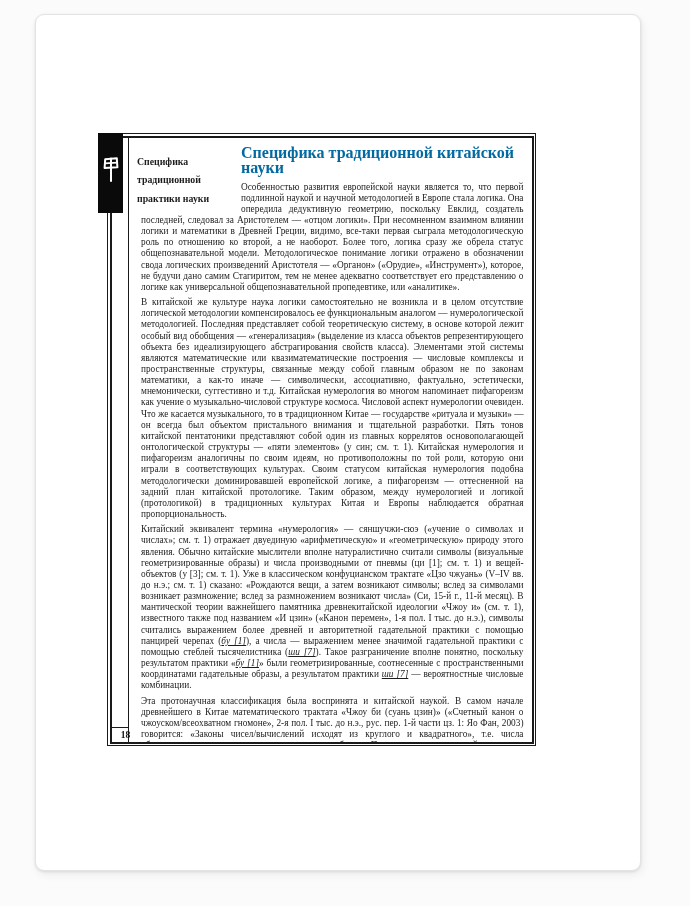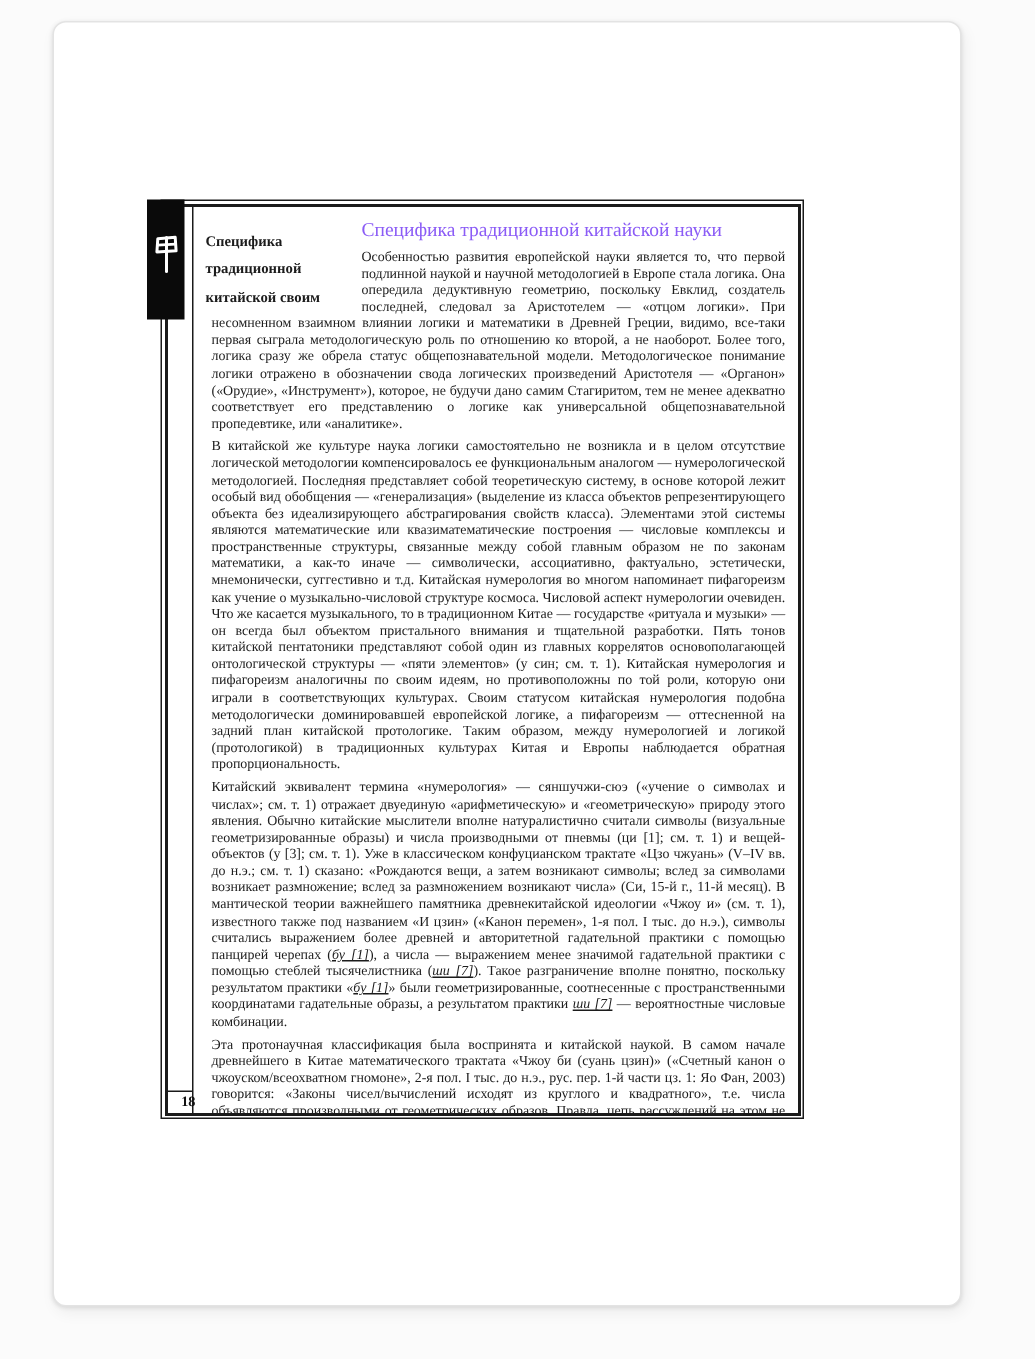--- a/index.html
+++ b/index.html
@@ -45,22 +45,22 @@
     font-size:9.3px; line-height:11.15px; text-align:justify;
     color:#1c1c1c; overflow:hidden;
   }
 
   .margin-head {
     float:left; width:104px; height:66px; padding-top:8px;
     font-weight:bold; font-size:9.8px; line-height:18.5px; text-align:left;
   }
 
   .title {
-    font-size:13px; font-weight:normal; line-height:15px;
-    margin:0 0 7px 0; text-align:left; color:#8b5cf6;
+    font-size:16px; font-weight:bold; line-height:15px;
+    margin:0 0 7px 0; text-align:left; color:#0369a1;
   }
 
   p.para { margin:4px; }
   p.para span.b { font-weight:normal; }
   p.para span.i { font-style:italic;text-decoration:underline; }
 </style>
 </head>
 <body>
 
 <div class="card">
@@ -80,21 +80,21 @@
 
       <div class="side-col">
         <div class="page-num">18</div>
       </div>
 
       <div class="text-col">
 
         <div class="margin-head">
           <div>Специфика</div>
           <div>традиционной</div>
-          <div>китайской своим</div>
+          <div>практики науки</div>
         </div>
 
         <h1 class="title">Специфика традиционной китайской науки</h1>
 
         <p class="para"><span>Особенностью развития европейской науки является то, что первой подлинной наукой и научной методологией в Европе стала логика. Она опередила дедуктивную геометрию, поскольку Евклид, создатель последней, следовал за Аристотелем — «отцом логики». При несомненном взаимном влиянии логики и математики в Древней Греции, видимо, все-таки первая сыграла методологическую роль по отношению ко второй, а не наоборот. Более того, логика сразу же обрела статус общепознавательной модели. Методологическое понимание логики отражено в обозначении свода логических произведений Аристотеля — «Органон» («Орудие», «Инструмент»), которое, не будучи дано самим Стагиритом, тем не менее адекватно соответствует его представлению о логике как универсальной общепознавательной пропедевтике, или «аналитике».</span></p>
         <p class="para"><span>В китайской же культуре наука логики самостоятельно не возникла и в целом отсутствие логической методологии компенсировалось ее функциональным аналогом — нумерологической методологией. Последняя представляет собой теоретическую систему, в основе которой лежит особый вид обобщения — «генерализация» (выделение из класса объектов репрезентирующего объекта без идеализирующего абстрагирования свойств класса). Элементами этой системы являются математические или квазиматематические построения — числовые комплексы и пространственные структуры, связанные между собой главным образом не по законам математики, а как-то иначе — символически, ассоциативно, фактуально, эстетически, мнемонически, суггестивно и т.д. Китайская нумерология во многом напоминает пифагореизм как учение о музыкально-числовой структуре космоса. Числовой аспект нумерологии очевиден. Что же касается музыкального, то в традиционном Китае — государстве «ритуала и музыки» — он всегда был объектом пристального внимания и тщательной разработки. Пять тонов китайской пентатоники представляют собой один из главных коррелятов основополагающей онтологической структуры — </span><span class="b">«пяти элементов»</span><span> (</span><span class="b">у син</span><span>; см. т. 1). Китайская нумерология и пифагореизм аналогичны по своим идеям, но противоположны по той роли, которую они играли в соответствующих культурах. Своим статусом китайская нумерология подобна методологически доминировавшей европейской логике, а пифагореизм — оттесненной на задний план китайской протологике. Таким образом, между нумерологией и логикой (протологикой) в традиционных культурах Китая и Европы наблюдается обратная пропорциональность.</span></p>
         <p class="para"><span>Китайский эквивалент термина «нумерология» — </span><span class="b">сяншучжи-сюэ</span><span> («учение о символах и числах»; см. т. 1) отражает двуединую «арифметическую» и «геометрическую» природу этого явления. Обычно китайские мыслители вполне натуралистично считали символы (визуальные геометризированные образы) и числа производными от пневмы (</span><span class="b">ци [1]</span><span>; см. т. 1) и вещей-объектов (</span><span class="b">у [3]</span><span>; см. т. 1). Уже в классическом конфуцианском трактате </span><span class="b">«Цзо чжуань»</span><span> (V–IV вв. до н.э.; см. т. 1) сказано: «Рождаются вещи, а затем возникают символы; вслед за символами возникает размножение; вслед за размножением возникают числа» (Си, 15-й г., 11-й месяц). В мантической теории важнейшего памятника древнекитайской идеологии </span><span class="b">«Чжоу и»</span><span> (см. т. 1), известного также под названием «И цзин» («Канон перемен», 1-я пол. I тыс. до н.э.), символы считались выражением более древней и авторитетной гадательной практики с помощью панцирей черепах (</span><span class="i">бу [1]</span><span>), а числа — выражением менее значимой гадательной практики с помощью стеблей тысячелистника (</span><span class="i">ши [7]</span><span>). Такое разграничение вполне понятно, поскольку результатом практики «</span><span class="i">бу [1]</span><span>» были геометризированные, соотнесенные с пространственными координатами гадательные образы, а результатом практики </span><span class="i">ши [7]</span><span> — вероятностные числовые комбинации.</span></p>
         <p class="para"><span>Эта протонаучная классификация была воспринята и китайской наукой. В самом начале древнейшего в Китае математического трактата </span><span class="b">«Чжоу би (суань цзин)»</span><span> («Счетный канон о чжоуском/всеохватном гномоне», 2-я пол. I тыс. до н.э., рус. пер. 1-й части цз. 1: Яо Фан, 2003) говорится: «Законы чисел/вычислений исходят из круглого и квадратного», т.е. числа объявляются производными от геометрических образов. Правда, цепь рассуждений на этом не обрывается, и геометрические образы, в свою очередь, сами редуцируются к числам: «Круглое исходит из квадратного, квадратное — из прямоугольного, прямоугольное — из „девятью девять — восемьдесят один“/таблицы умножения».</span></p>
 
       </div>

